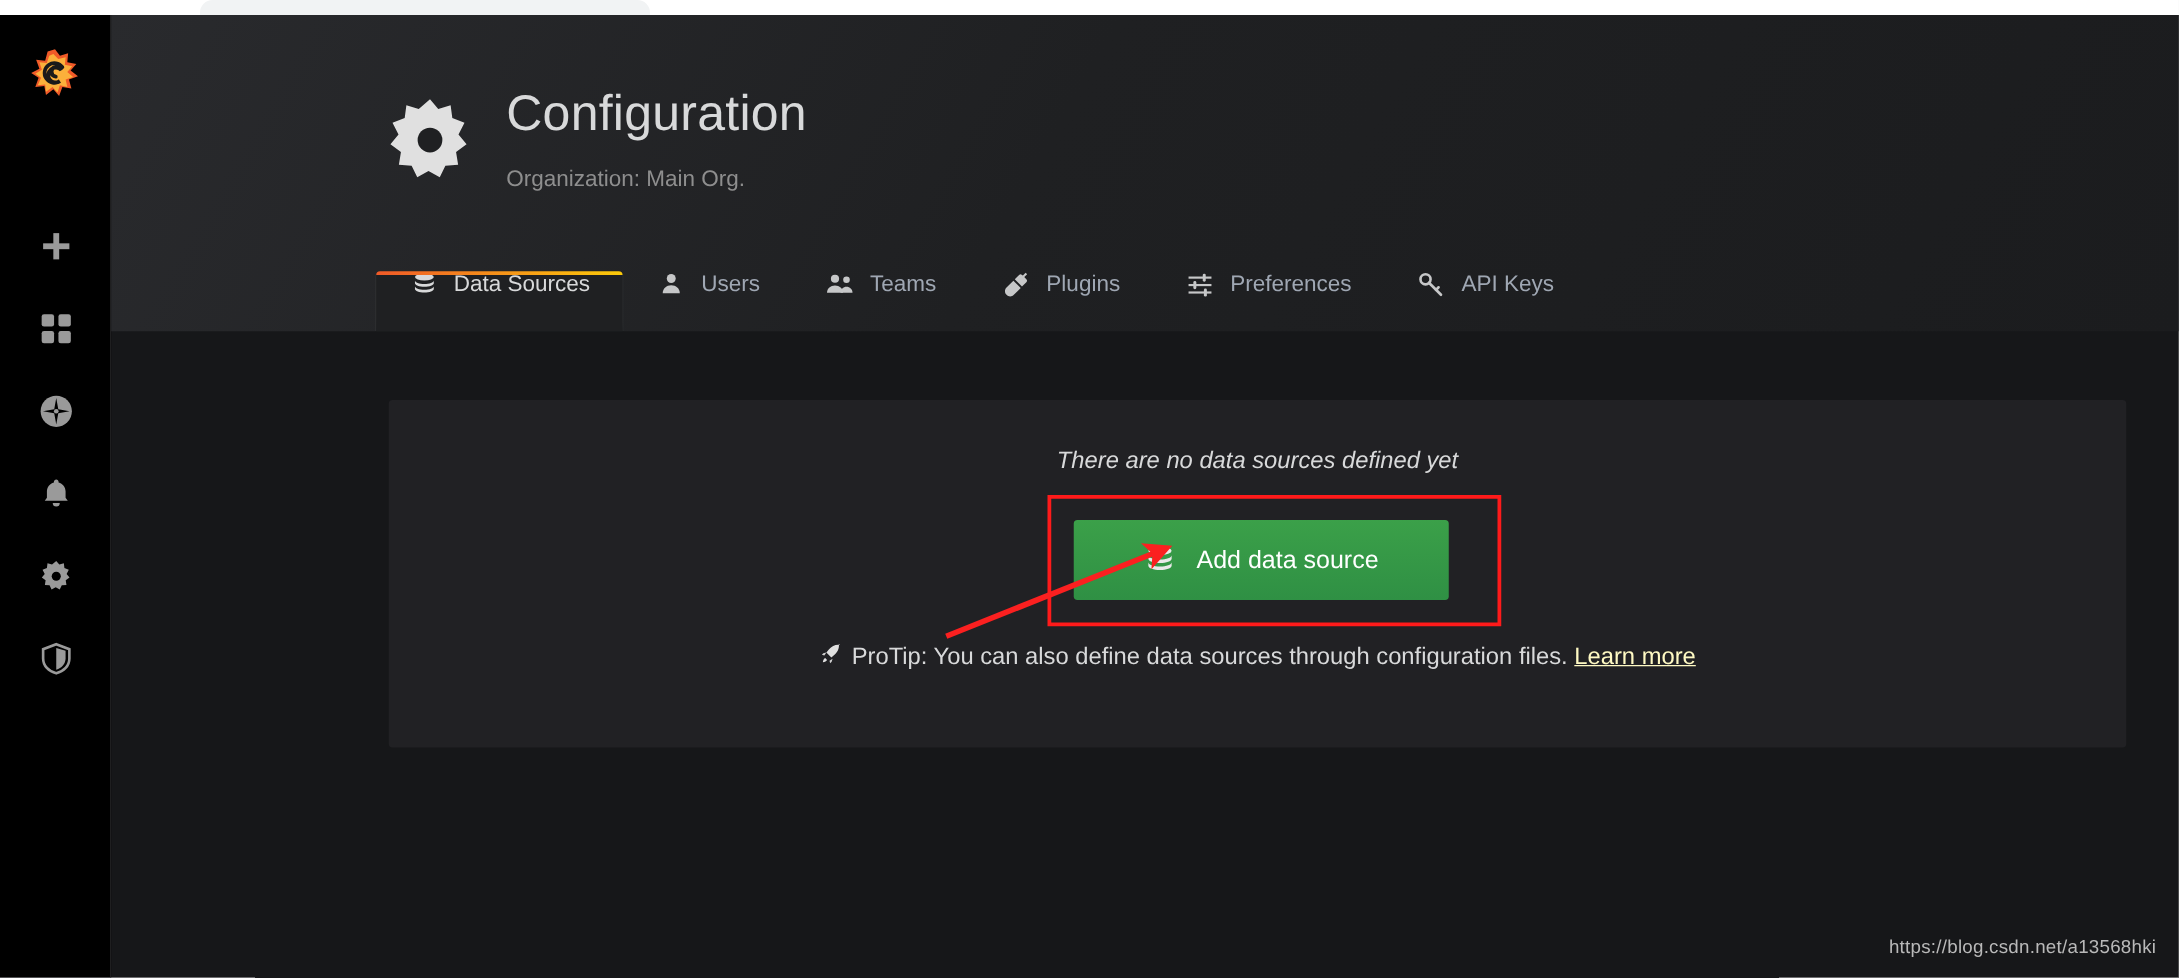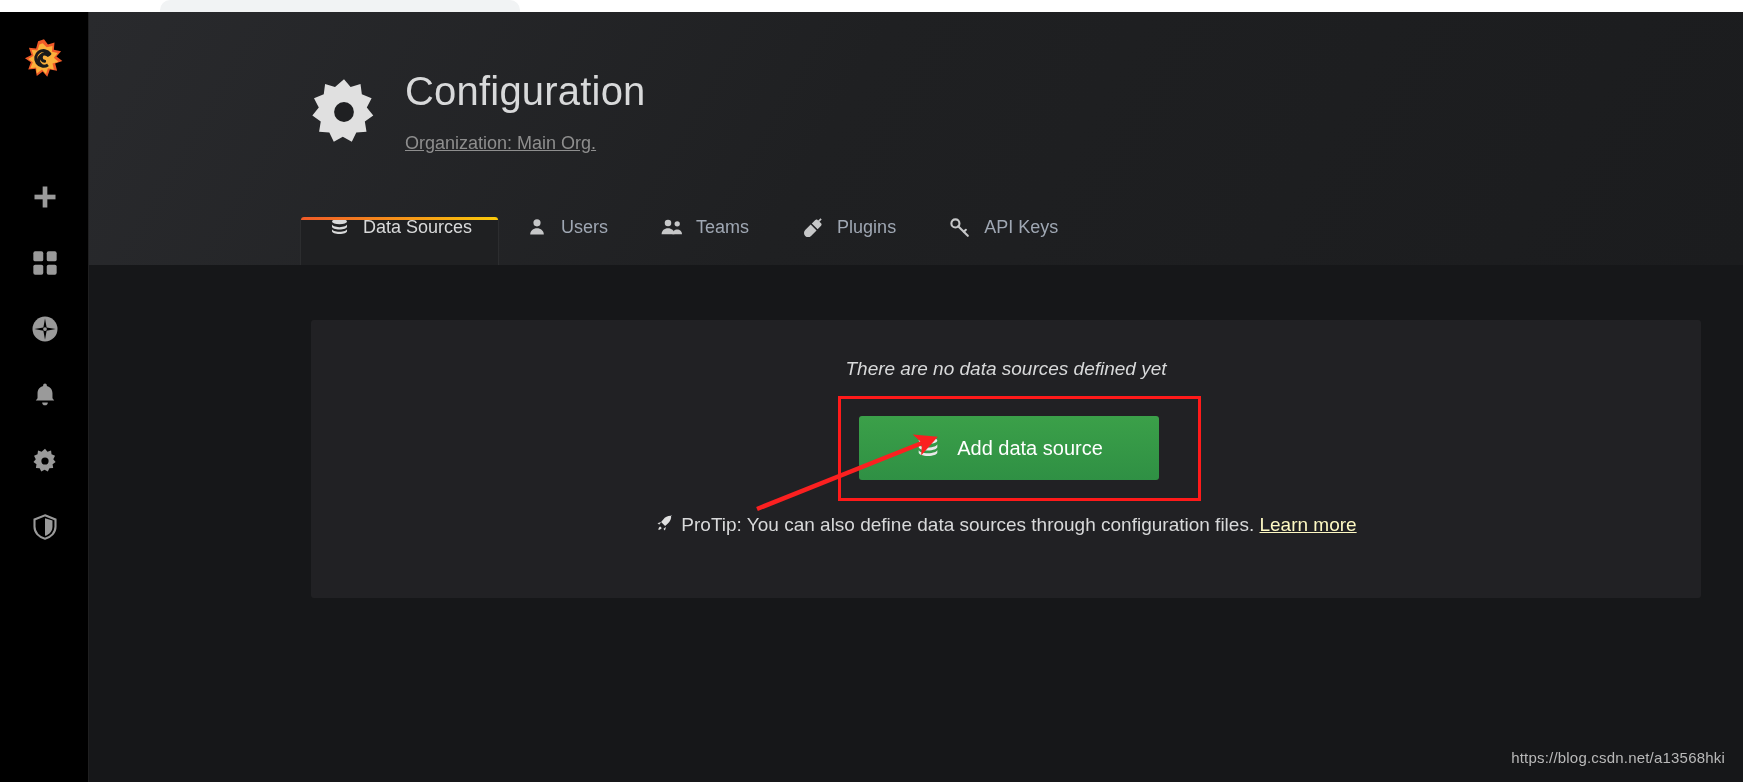--- a/index.html
+++ b/index.html
@@ -121,21 +121,20 @@
     color: #d8d9da;
     font-weight: 400;
     line-height: 1.05;
     letter-spacing: 0.2px;
   }
   .page-subtitle {
     margin-top: 21px;
     font-size: 18px;
     color: #8e8e8e;
     font-weight: 400;
-    text-decoration: underline;
   }
 
   
   .tabs {
     position: absolute;
     left: 211px;
     top: 205px;
     height: 48px;
     display: flex;
     align-items: stretch;
@@ -409,20 +408,33 @@
         <span class="tab-ico">
           <svg width="22" height="22" viewBox="0 0 24 24" aria-hidden="true">
             <path d="M14.5 3.2 l-3.8 3.8 l6.3 6.3 l3.8 -3.8 c1.3 -1.3 0.2 -2.4 -0.6 -3.2 l-2.5 -2.5 c-0.8 -0.8 -1.9 -1.9 -3.2 -0.6 z" fill="#c6c7c8"></path>
             <path d="M9.5 8.2 L3.5 14.2 c-1.8 1.8 -1.8 4.6 0 6.4 c1.8 1.8 4.6 1.8 6.4 0 l6 -6 z" fill="#c6c7c8"></path>
             <rect x="18.2" y="1.2" width="1.8" height="5" transform="rotate(45 19 3.7)" fill="#c6c7c8"></rect>
           </svg>
         </span>
         <span>Plugins</span>
       </div>
 
+      <div class="tab">
+        <span class="tab-ico">
+          <svg width="22" height="22" viewBox="0 0 24 24" aria-hidden="true">
+            <rect x="2" y="4.6" width="20" height="1.9" fill="#c6c7c8"></rect>
+            <rect x="2" y="11.1" width="20" height="1.9" fill="#c6c7c8"></rect>
+            <rect x="2" y="17.6" width="20" height="1.9" fill="#c6c7c8"></rect>
+            <rect x="14.4" y="2.1" width="2.6" height="7" rx="1.2" fill="#c6c7c8"></rect>
+            <rect x="6.2" y="8.6" width="2.6" height="7" rx="1.2" fill="#c6c7c8"></rect>
+            <rect x="15.4" y="15.1" width="2.6" height="7" rx="1.2" fill="#c6c7c8"></rect>
+          </svg>
+        </span>
+        <span>Preferences</span>
+      </div>
 
       <div class="tab">
         <span class="tab-ico">
           <svg width="22" height="22" viewBox="0 0 24 24" aria-hidden="true">
             <circle cx="7" cy="7" r="4.4" fill="none" stroke="#c6c7c8" stroke-width="2.3"></circle>
             <path d="M10 10 L20.5 20.5" stroke="#c6c7c8" stroke-width="2.3" stroke-linecap="round"></path>
             <path d="M16.2 16.2 L18.4 14" stroke="#c6c7c8" stroke-width="2.3" stroke-linecap="round"></path>
           </svg>
         </span>
         <span>API Keys</span>

